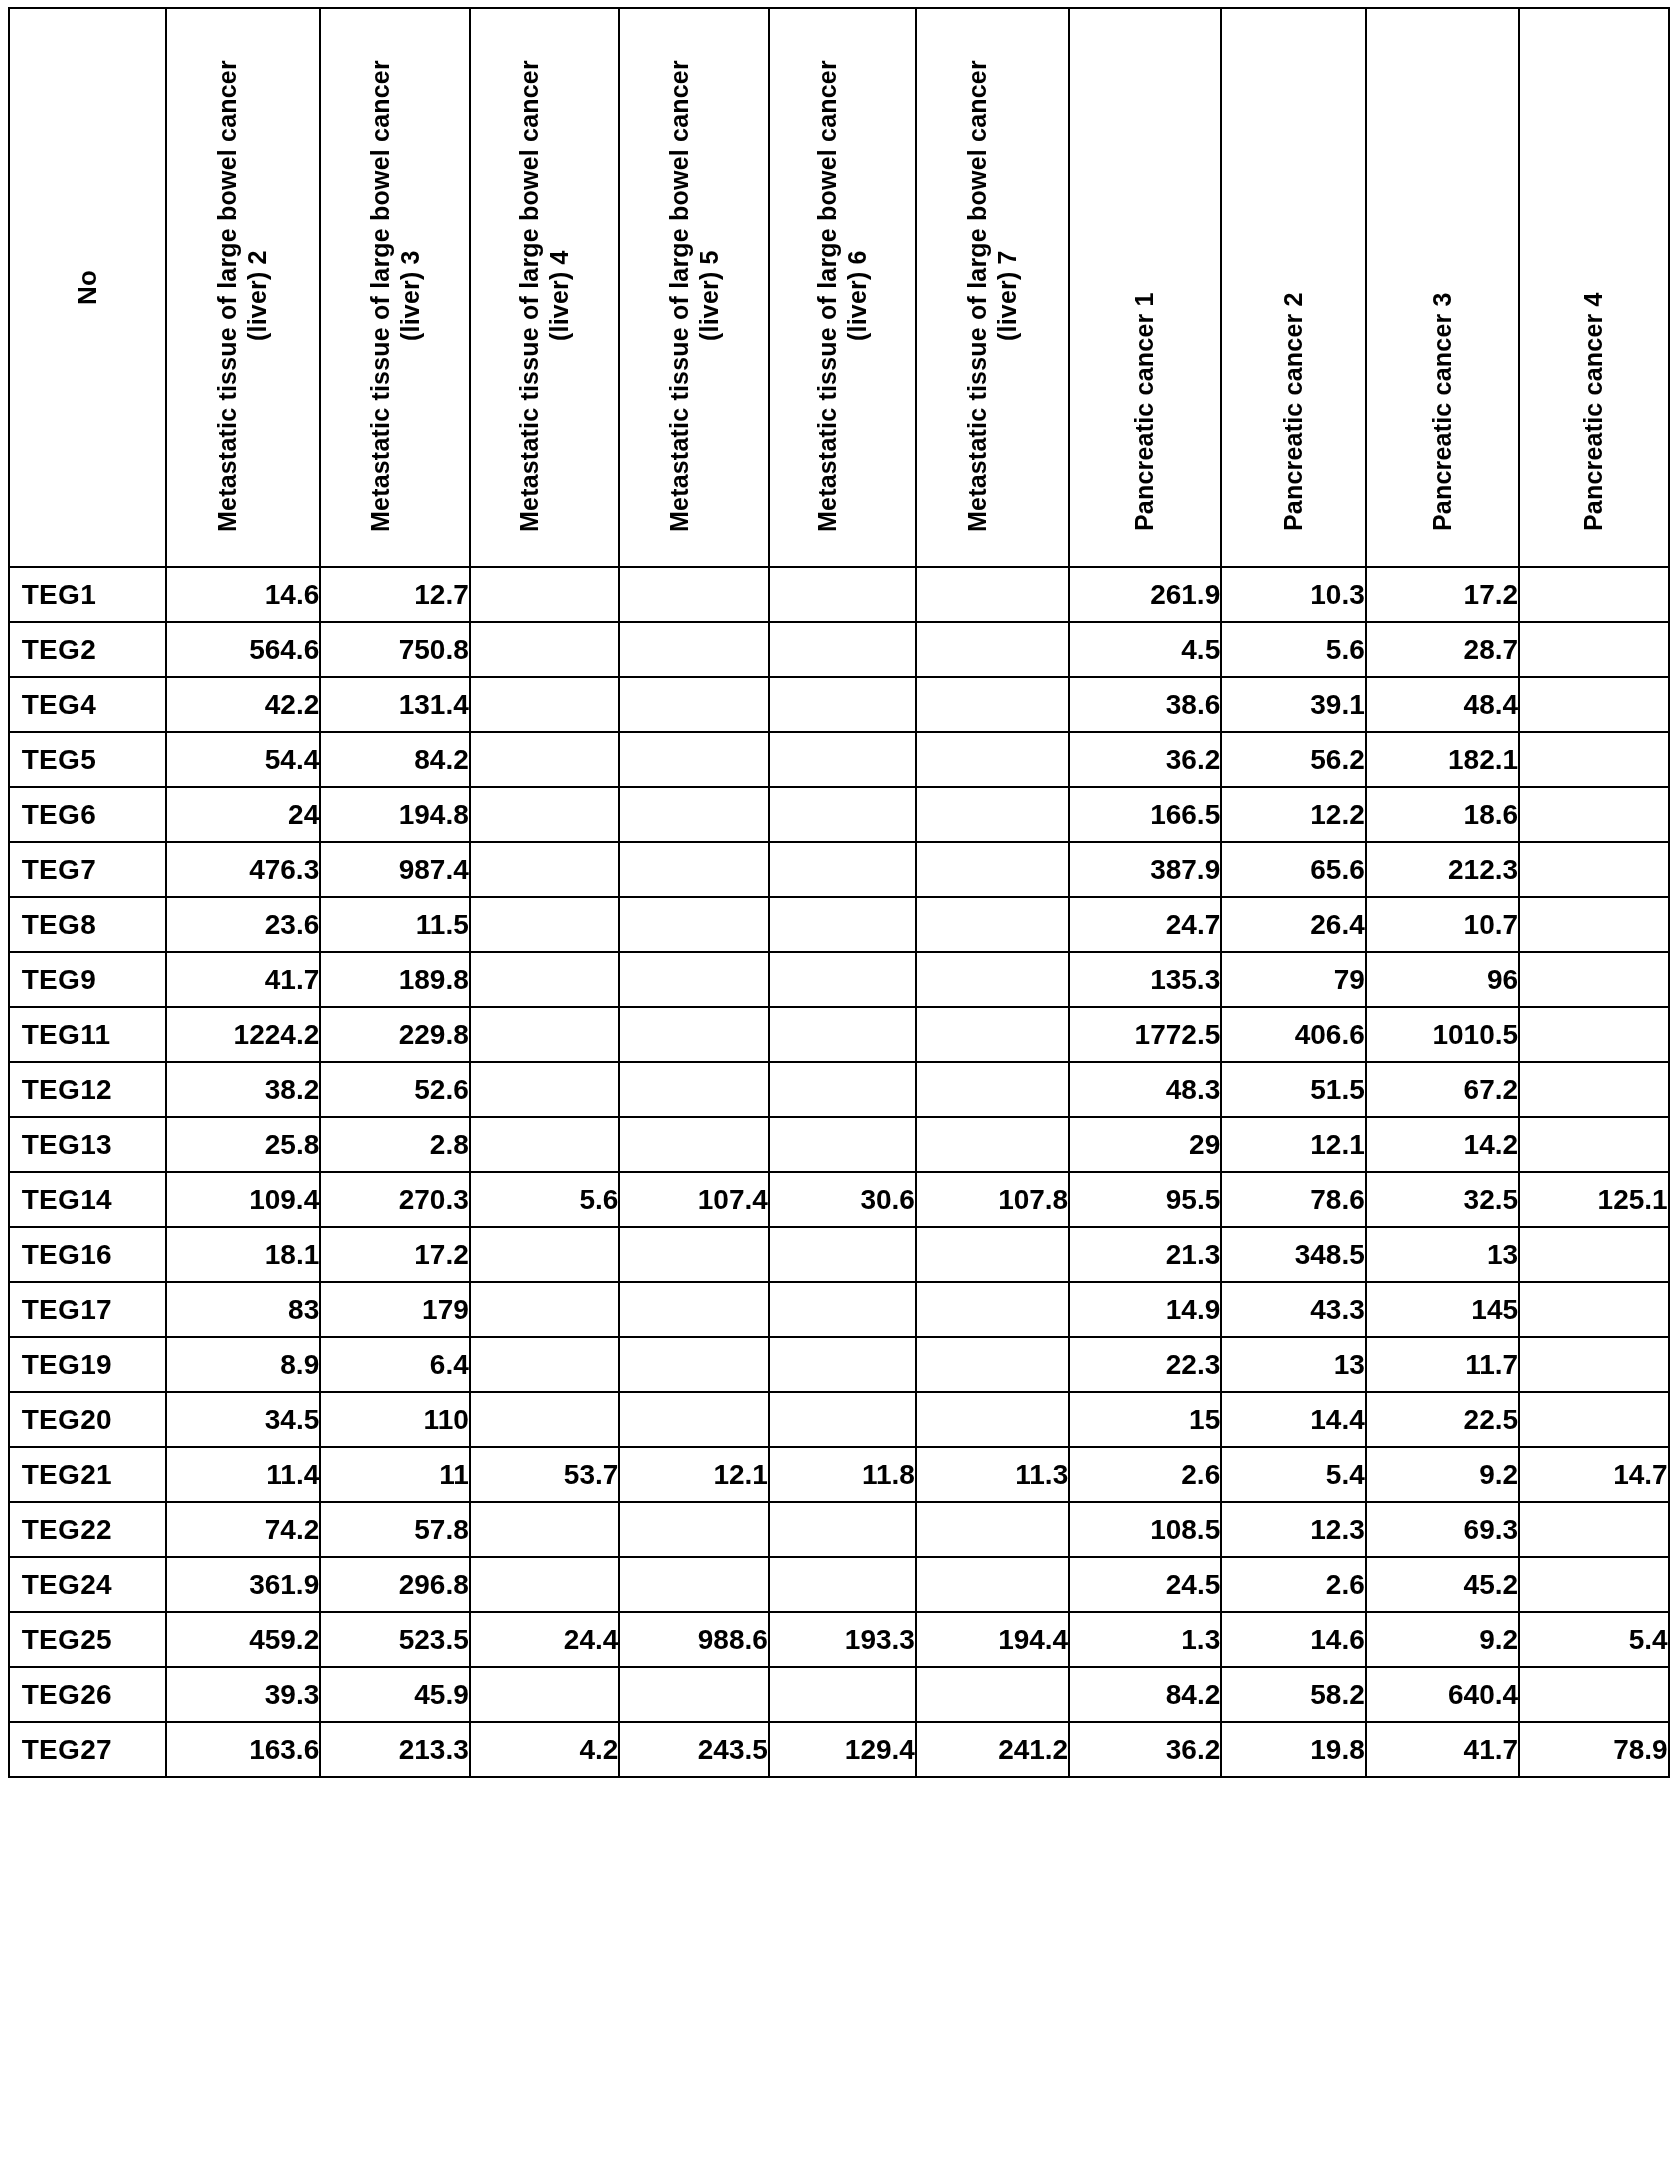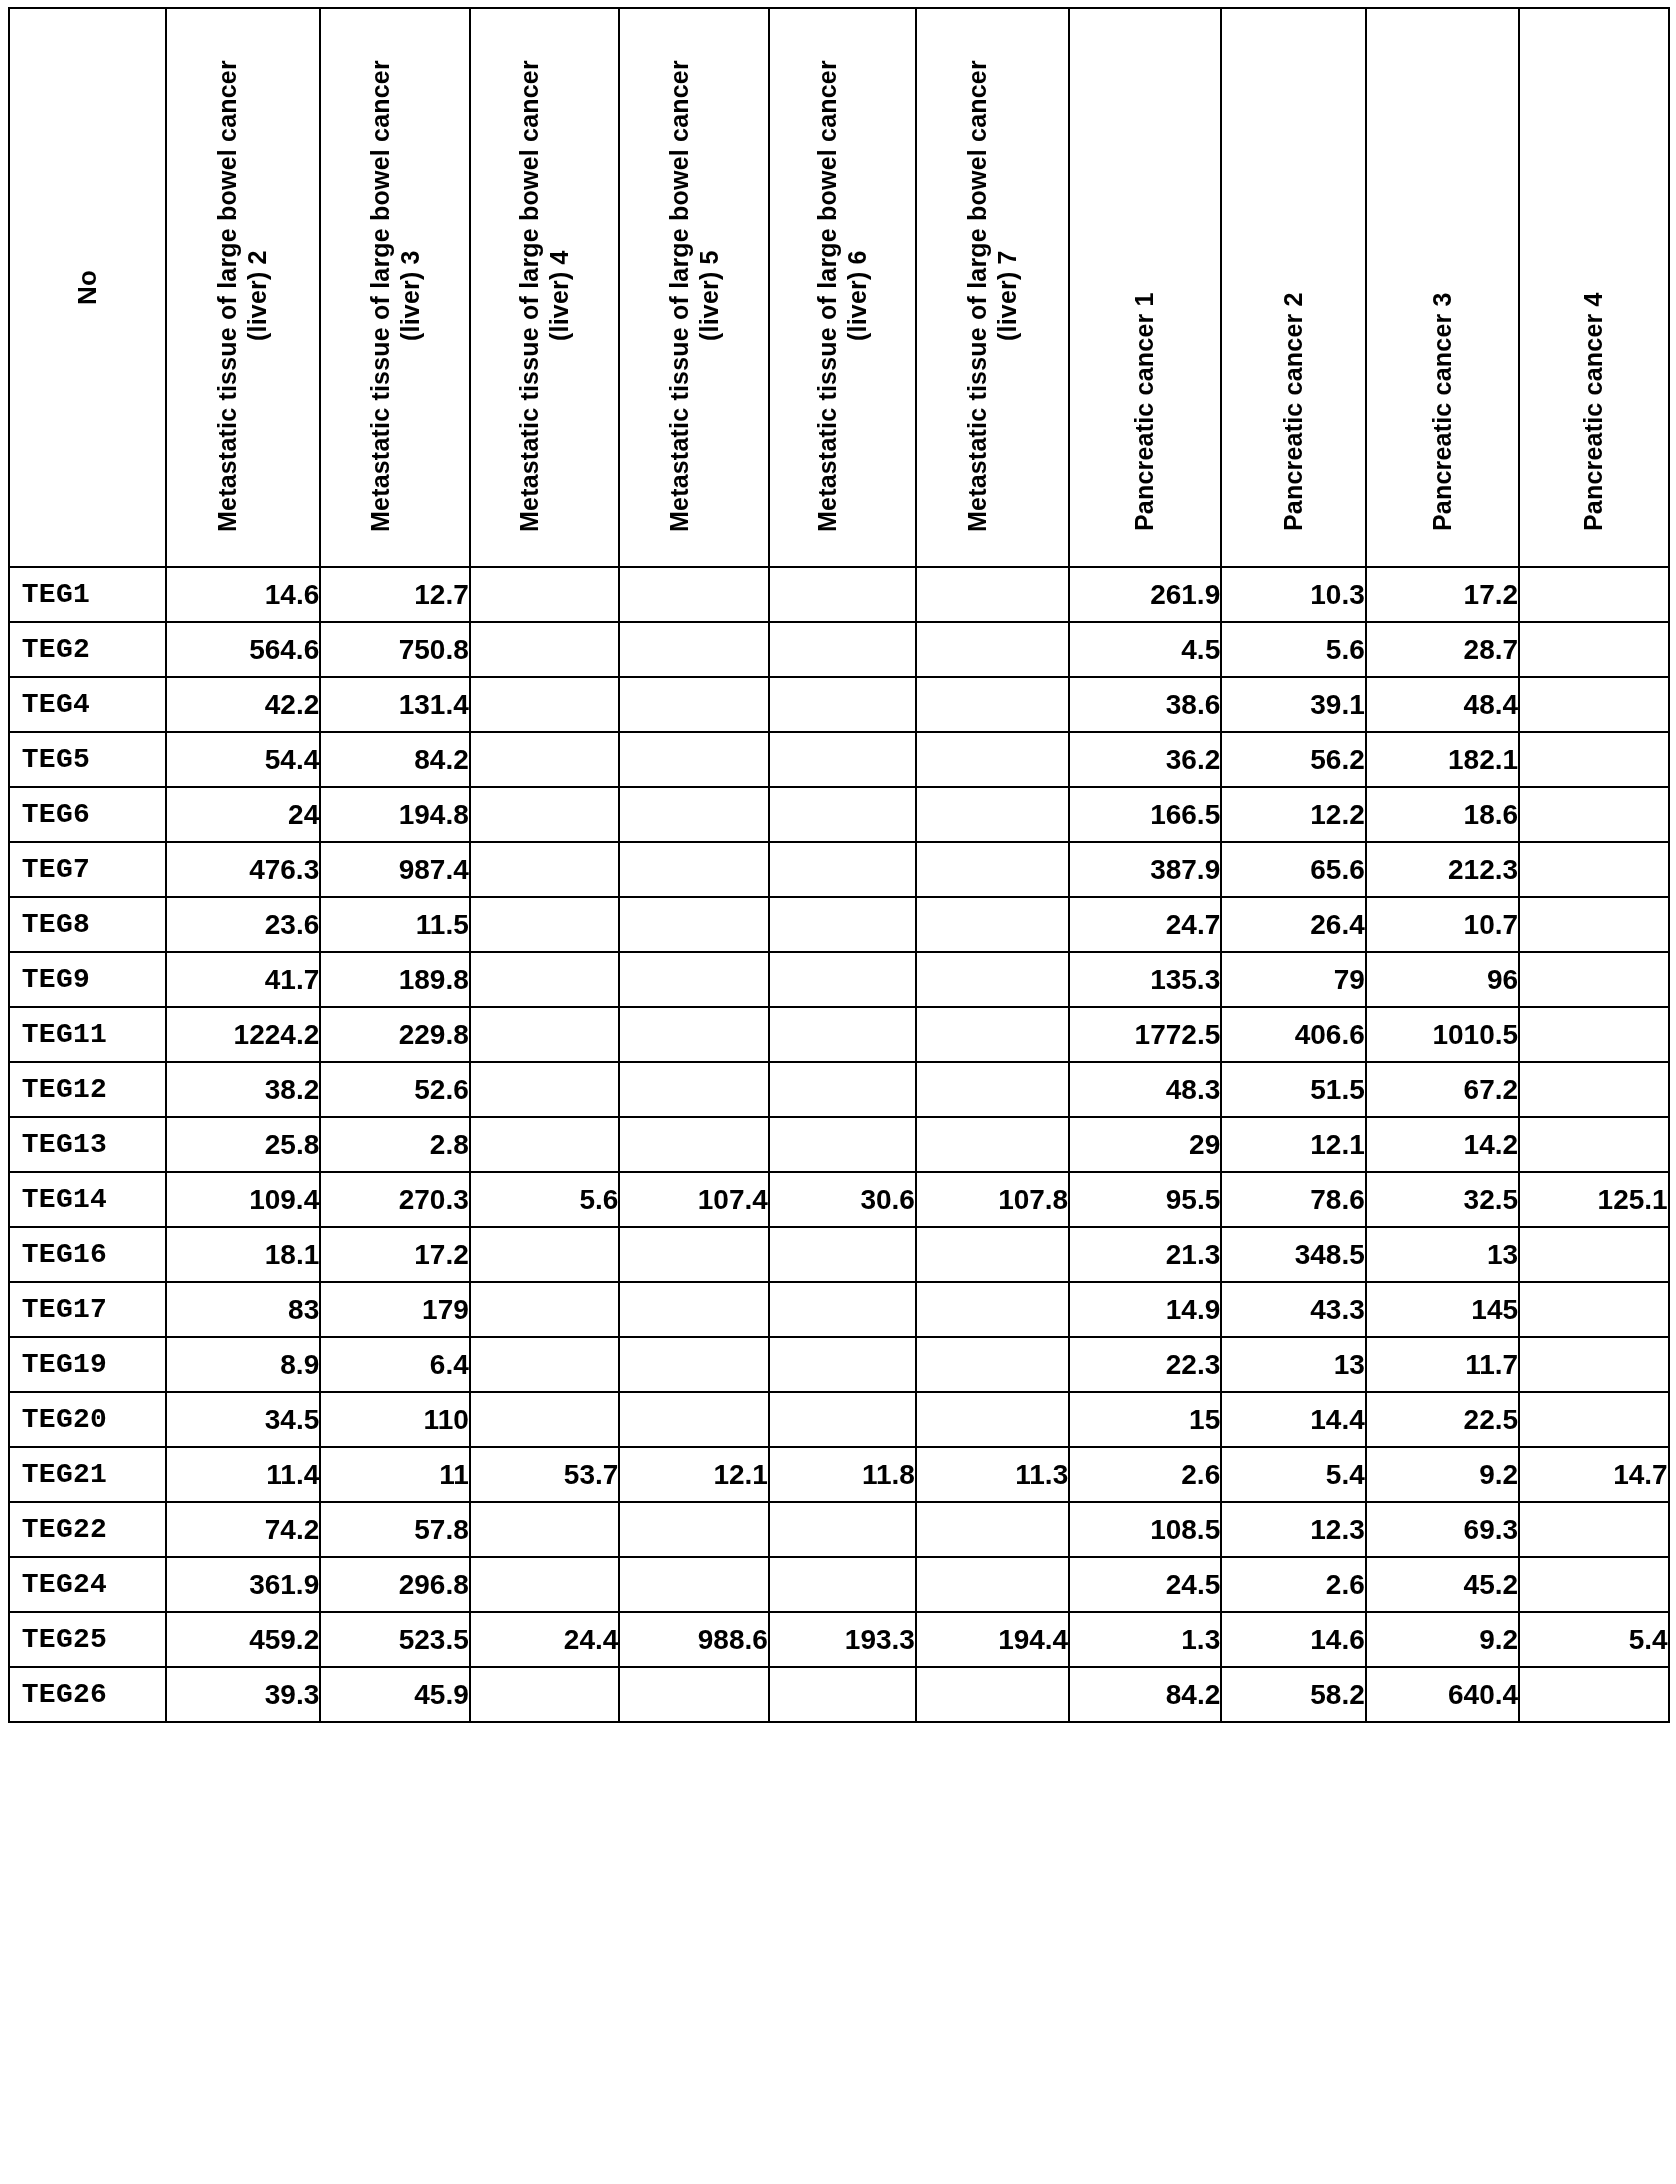--- a/index.html
+++ b/index.html
@@ -97,21 +97,20 @@
     text-align: right;
     padding-right: 10.3px;
     white-space: nowrap;
     line-height: 53px;
   }
   tbody td.rowlabel {
     text-align: left;
     padding-left: 12px;
     padding-right: 0;
     letter-spacing: 0.3px;
-    font-family: Liberation Mono, monospace;
   }
 
   
   col.c-no      { width: 126px; }
   col.c-m2      { width: 124px; }
   col.c-m3      { width: 120px; }
   col.c-m4      { width: 120px; }
   col.c-m5      { width: 120px; }
   col.c-m6      { width: 118px; }
   col.c-m7      { width: 123px; }
@@ -467,17 +466,30 @@
           <td>45.9</td>
           <td></td>
           <td></td>
           <td></td>
           <td></td>
           <td>84.2</td>
           <td>58.2</td>
           <td>640.4</td>
           <td></td>
         </tr>
+        <tr>
+          <td class="rowlabel">TEG27</td>
+          <td>163.6</td>
+          <td>213.3</td>
+          <td>4.2</td>
+          <td>243.5</td>
+          <td>129.4</td>
+          <td>241.2</td>
+          <td>36.2</td>
+          <td>19.8</td>
+          <td>41.7</td>
+          <td>78.9</td>
+        </tr>
       </tbody>
   </table>
 
 </div>
 
 
 </body></html>

